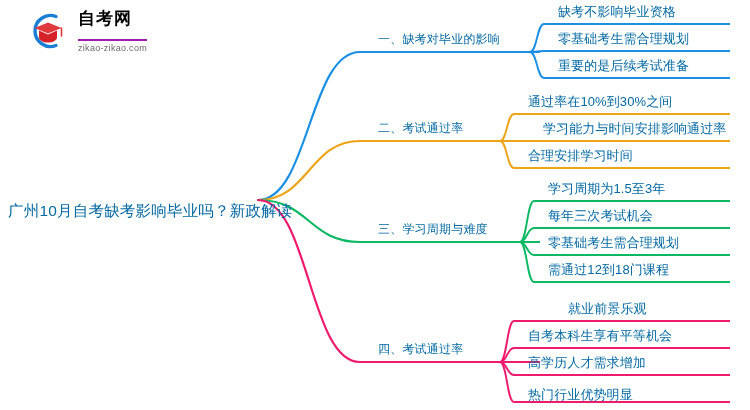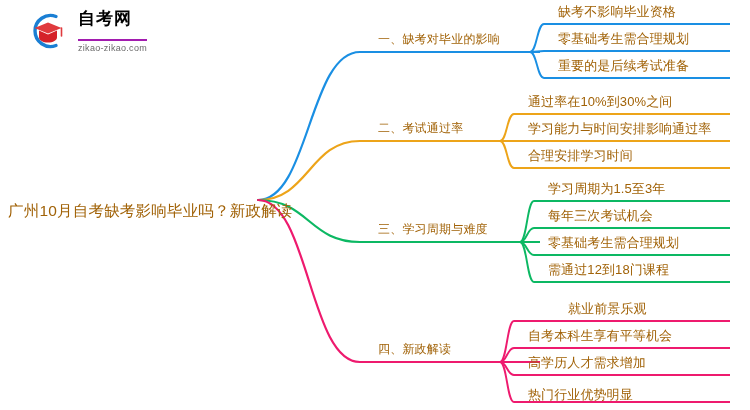--- a/index.html
+++ b/index.html
@@ -65,21 +65,21 @@
     left: 0;
     top: 0;
     width: 750px;
     height: 410px;
     pointer-events: none;
   }
 
   .node {
     position: absolute;
     white-space: nowrap;
-    color: #a16207;
+    color: #0369a1;
     line-height: 1;
   }
   .node.root {
     font-size: 15.5px;
     letter-spacing: 0.2px;
     margin-top: 12px;
   }
   .node.level1 {
     font-size: 12px;
     letter-spacing: 0.2px;
@@ -149,26 +149,26 @@
       <line x1="514" y1="402" x2="730" y2="402" stroke="#ee1a6e" stroke-width="1.9" stroke-linecap="butt"></line>
     </svg>
   <div id="nodes">
       <div class="node root" style="left: 8px; top: 191px;"><span>广州10月自考缺考影响毕业吗？新政解读</span></div>
       <div class="node level1" style="left: 378px; top: 33px;"><span>一、缺考对毕业的影响</span></div>
       <div class="node level2" style="left: 558px; top: 5px;"><span>缺考不影响毕业资格</span></div>
       <div class="node level2" style="left: 558px; top: 32px;"><span>零基础考生需合理规划</span></div>
       <div class="node level2" style="left: 558px; top: 59px;"><span>重要的是后续考试准备</span></div>
       <div class="node level1" style="left: 378px; top: 122px;"><span>二、考试通过率</span></div>
       <div class="node level2" style="left: 528px; top: 95px;"><span>通过率在10%到30%之间</span></div>
-      <div class="node level2" style="left: 528px; top: 122px;"><span>学习能力与时间安排影响通过率</span></div>
+      <div class="node level2" style="left: 543px; top: 122px;"><span>学习能力与时间安排影响通过率</span></div>
       <div class="node level2" style="left: 528px; top: 149px; text-align: center;"><span>合理安排学习时间</span></div>
       <div class="node level1" style="left: 378px; top: 223px;"><span>三、学习周期与难度</span></div>
       <div class="node level2" style="left: 548px; top: 182px;"><span>学习周期为1.5至3年</span></div>
       <div class="node level2" style="left: 548px; top: 209px;"><span>每年三次考试机会</span></div>
       <div class="node level2" style="left: 548px; top: 236px;"><span>零基础考生需合理规划</span></div>
       <div class="node level2" style="left: 548px; top: 263px;"><span>需通过12到18门课程</span></div>
-      <div class="node level1" style="left: 378px; top: 343px;"><span>四、新政解读</span></div>
+      <div class="node level1" style="left: 378px; top: 343px;"><span>四、考试通过率</span></div>
       <div class="node level2" style="left: 528px; top: 302px; margin-left: 40px;"><span>就业前景乐观</span></div>
       <div class="node level2" style="left: 528px; top: 329px;"><span>自考本科生享有平等机会</span></div>
       <div class="node level2" style="left: 528px; top: 356px;"><span>高学历人才需求增加</span></div>
       <div class="node level2" style="left: 528px; top: 388px;"><span>热门行业优势明显</span></div>
     </div>
 </div>
 
 </body></html>

